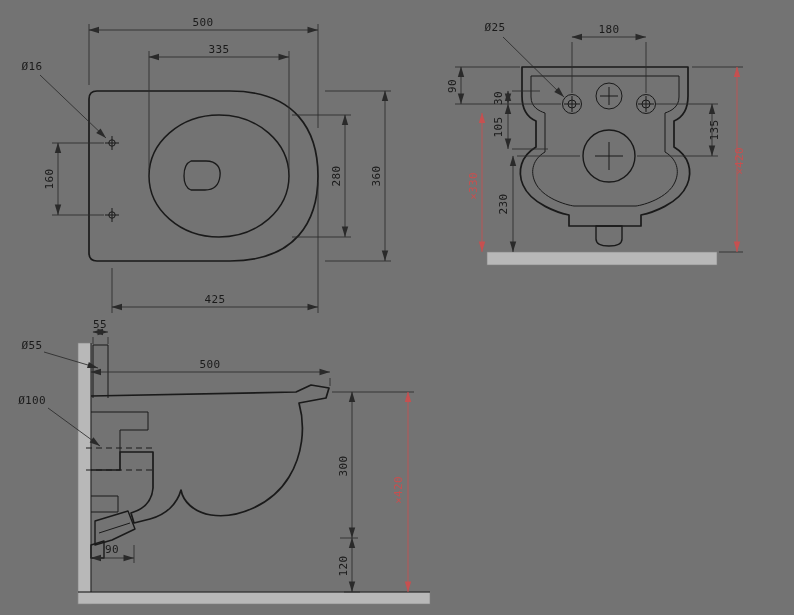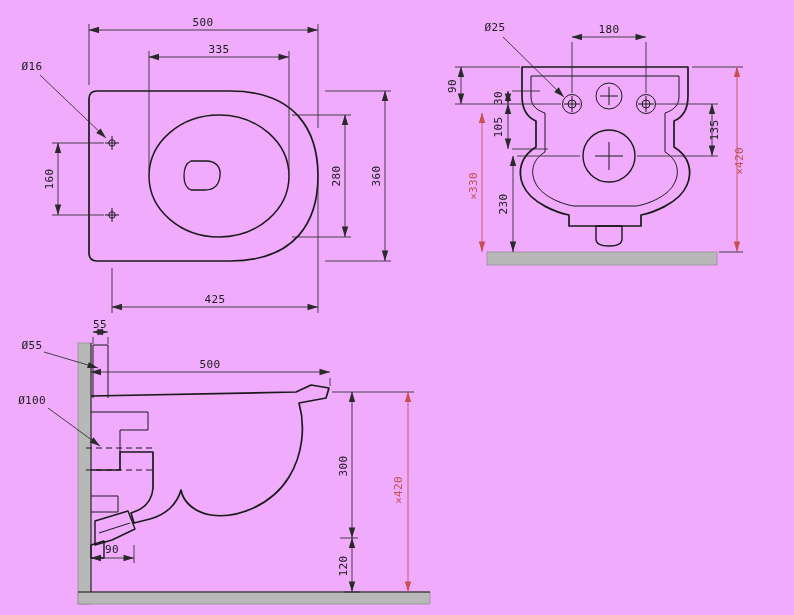--- a/index.html
+++ b/index.html
@@ -1,16 +1,16 @@
 <!DOCTYPE html>
 <html><head>
 <meta charset="utf-8">
 <style>
   html,body{margin:0;padding:0;background:#ffffff;}
-  .page{position:relative;width:794px;height:615px;background:#f0abfc;overflow:hidden;}
+  .page{position:relative;width:794px;height:615px;background:#737373;overflow:hidden;}
   svg{display:block;}
   text{font-family:"DejaVu Sans Mono","Liberation Mono",monospace;font-size:11px;letter-spacing:0.3px;}
 </style>
 </head>
 <body>
 
 <div class="page">
 <svg width="794" height="615" viewBox="0 0 794 615">
   <defs>
     <marker id="arE" markerUnits="userSpaceOnUse" markerWidth="12" markerHeight="8" refX="11" refY="4" orient="auto">

